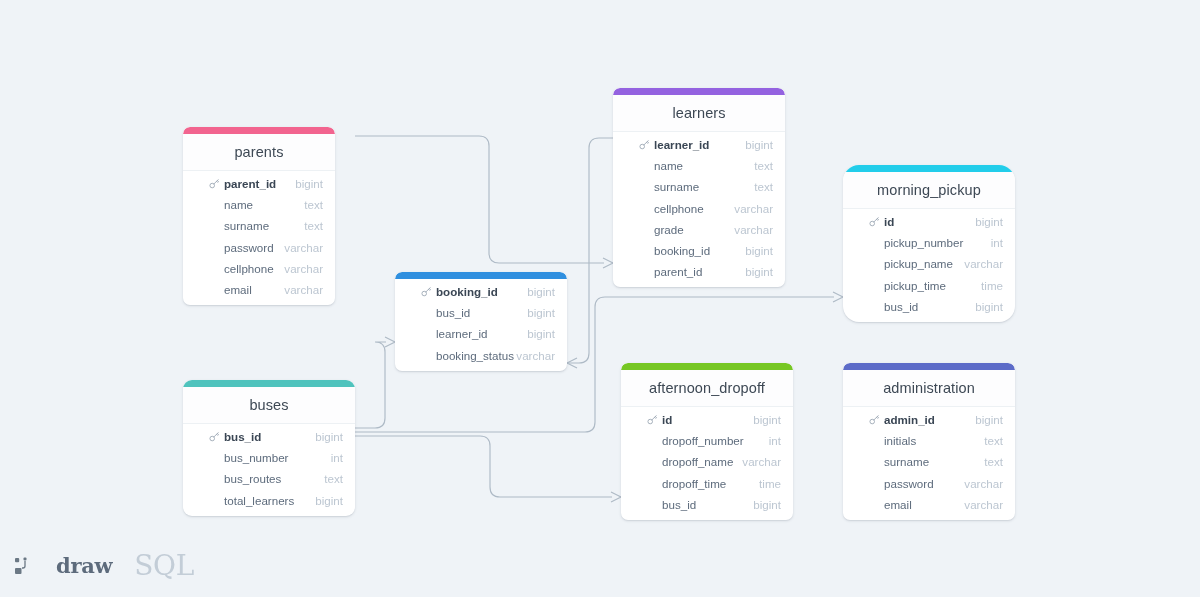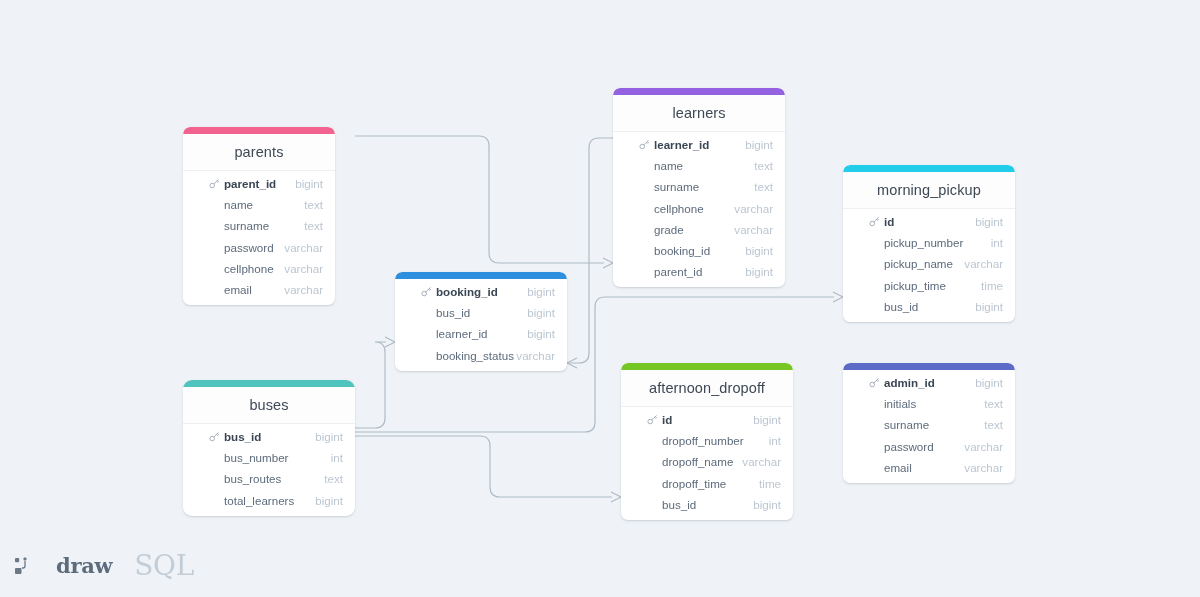--- a/index.html
+++ b/index.html
@@ -190,21 +190,21 @@
           <span class="col-type">bigint</span>
         </div>
         <div class="col-row">
           <span class="key-slot"></span>
           <span class="col-name">parent_id</span>
           <span class="spacer"></span>
           <span class="col-type">bigint</span>
         </div>
       </div>
     </div>
-    <div class="table-card" style="left: 843px; top: 165px; width: 172px;">
+    <div class="table-card" style="left: 843px; top: 165px; width: 172px; border-radius: 16px;">
       <div class="accent-bar" style="background: rgb(34, 205, 234);"></div>
       <div class="table-title">morning_pickup</div>
       <div class="cols">
         <div class="col-row pk">
           <span class="key-slot">
             <svg width="11" height="11" viewBox="0 0 14 14">
               <circle cx="4.1" cy="9.6" r="2.9" fill="none" stroke="#9aa6b3" stroke-width="1.1"></circle>
               <path d="M6.2,7.6 L11.7,2.1 M9.6,4.2 L11,5.6 M10.7,3.1 L12.1,4.5" fill="none" stroke="#9aa6b3" stroke-width="1.1" stroke-linecap="round"></path>
             </svg>
           </span>
@@ -343,20 +343,21 @@
         <div class="col-row">
           <span class="key-slot"></span>
           <span class="col-name">bus_id</span>
           <span class="spacer"></span>
           <span class="col-type">bigint</span>
         </div>
       </div>
     </div>
     <div class="table-card" style="left: 843px; top: 363px; width: 172px;">
       <div class="accent-bar" style="background: rgb(92, 107, 200);"></div>
+      <div class="table-title">administration</div>
       <div class="cols">
         <div class="col-row pk">
           <span class="key-slot">
             <svg width="11" height="11" viewBox="0 0 14 14">
               <circle cx="4.1" cy="9.6" r="2.9" fill="none" stroke="#9aa6b3" stroke-width="1.1"></circle>
               <path d="M6.2,7.6 L11.7,2.1 M9.6,4.2 L11,5.6 M10.7,3.1 L12.1,4.5" fill="none" stroke="#9aa6b3" stroke-width="1.1" stroke-linecap="round"></path>
             </svg>
           </span>
           <span class="col-name">admin_id</span>
           <span class="spacer"></span>

